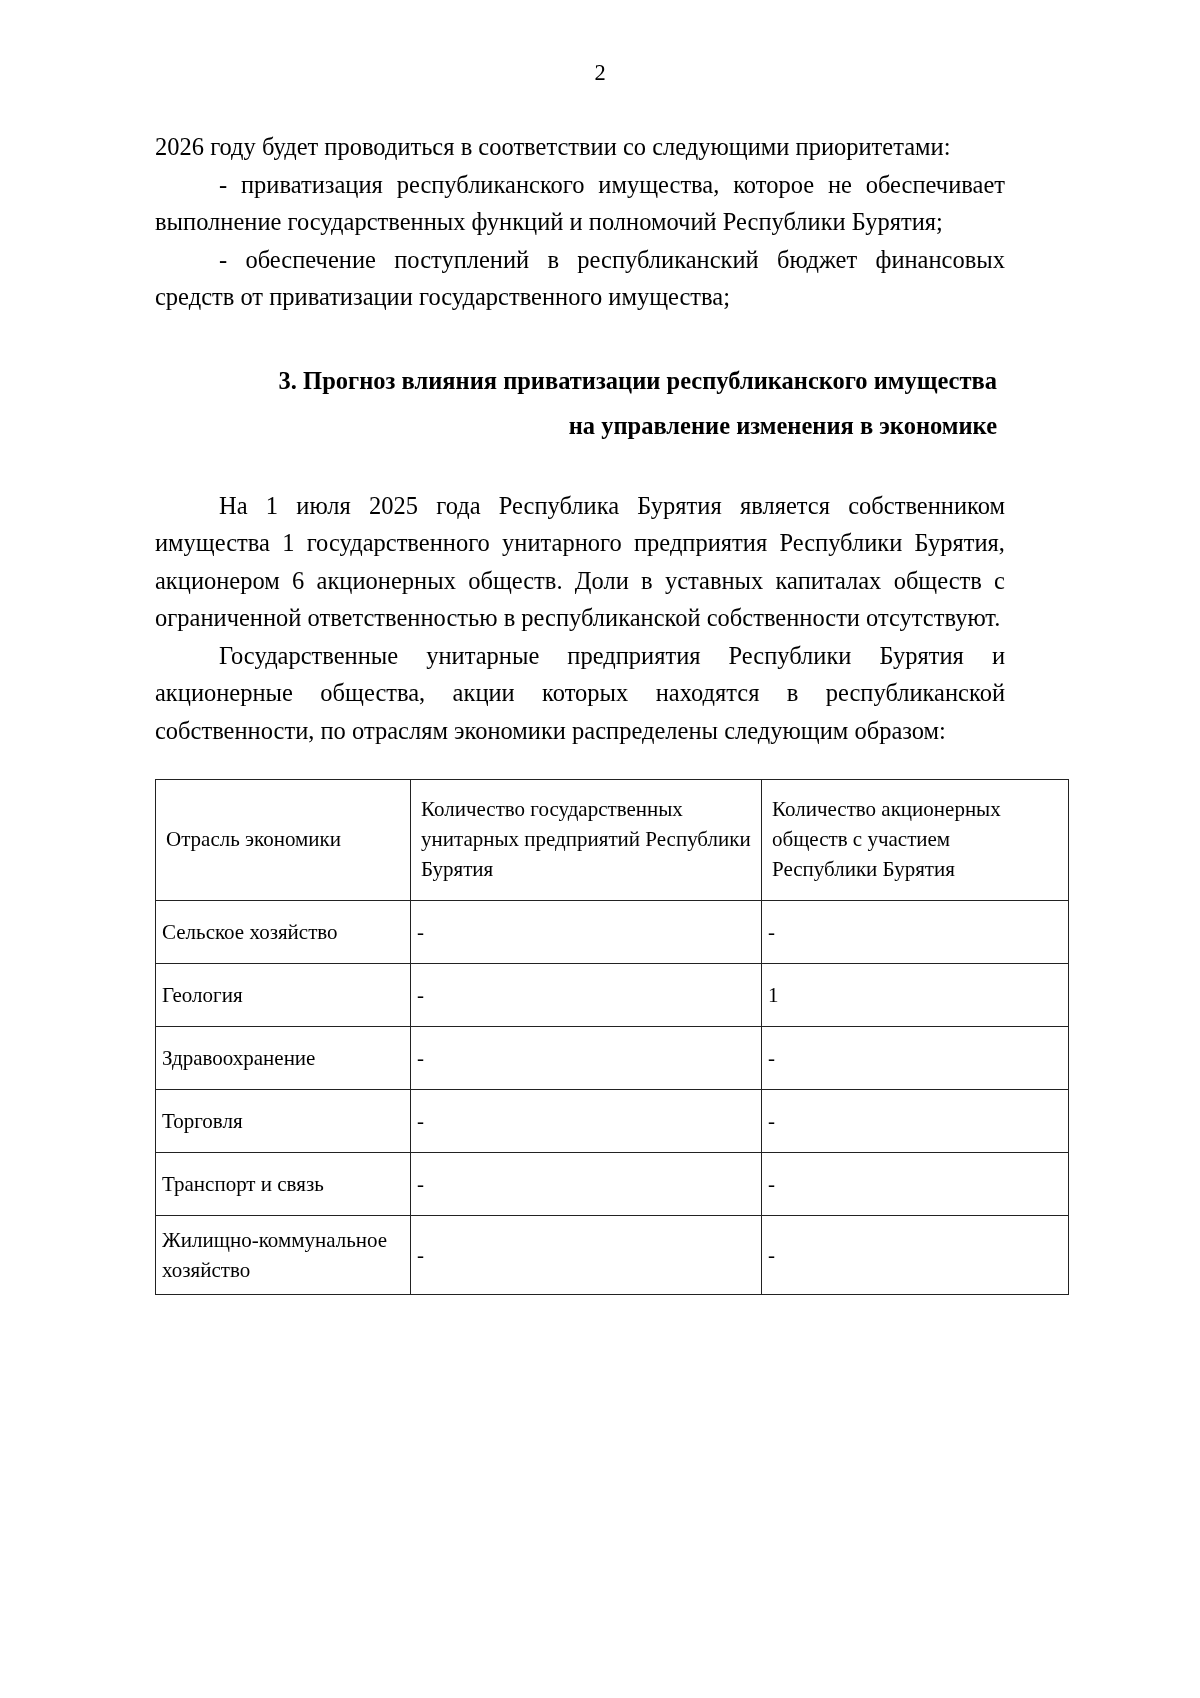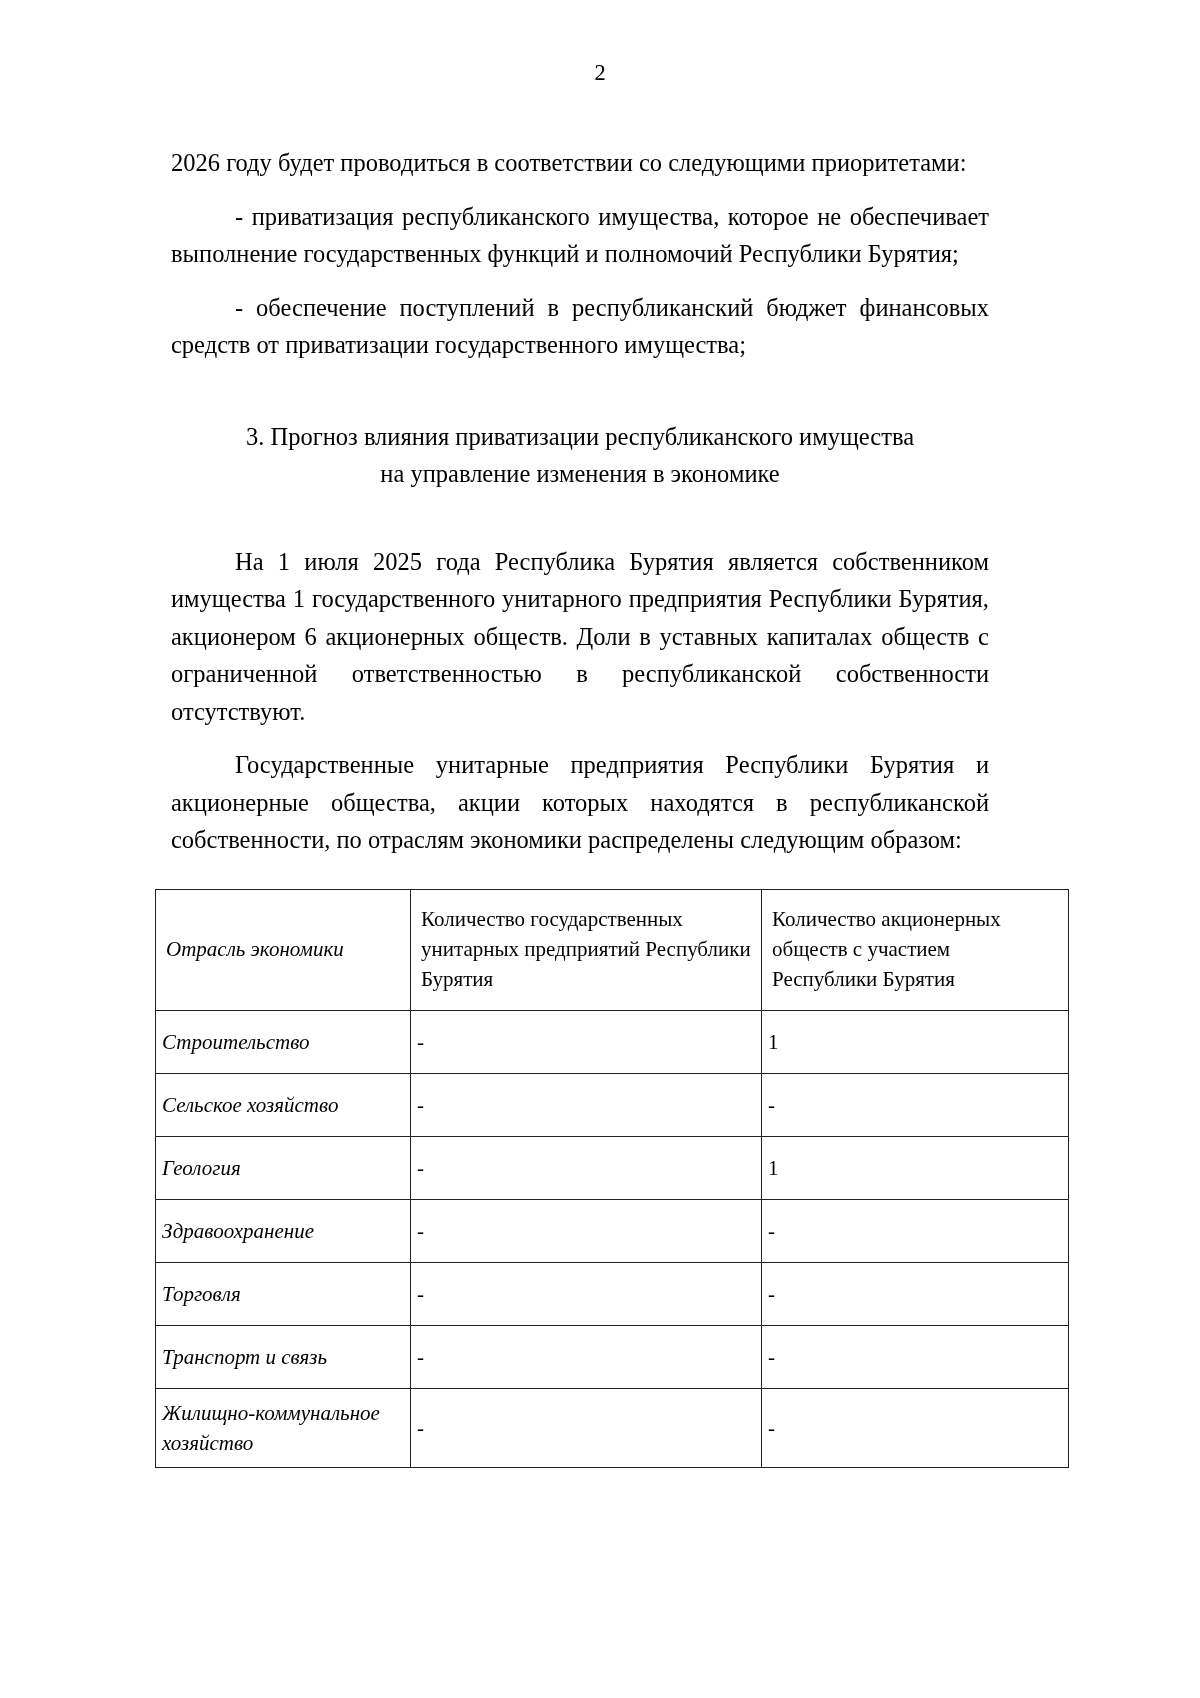--- a/index.html
+++ b/index.html
@@ -28,55 +28,56 @@
     font-size: 22.5px;
     line-height: 1;
   }
   .content {
     position: absolute;
     left: 155px;
     top: 128px;
     width: 850px;
   }
   p.body {
-    margin: 16px;
+    margin: 0;
     font-size: 24.5px;
     line-height: 37.5px;
     text-align: justify;
     text-justify: inter-word;
     text-indent: 0;
     hyphens: none;
   }
   p.body.indent {
     text-indent: 64px;
   }
   .heading {
-    margin: 0;
-    text-align: center;
+    margin: 8px;
+    text-align: right;
     font-size: 24.5px;
     line-height: 37.5px;
+    font-weight: bold;
   }
   .spacer-lg { height: 38px; }
   .spacer-md { height: 34px; }
 
   table.econ-table {
     border-collapse: collapse;
     width: 850px;
     margin-top: 30px;
     table-layout: fixed;
   }
   table.econ-table td {
     border: 1.4px solid #222222;
     font-size: 21px;
     line-height: 30px;
     text-align: left;
     vertical-align: middle;
     padding: 9px 6px;
   }
-  table.econ-table td.col-industry { width: 234px; font-style: italic; }
+  table.econ-table td.col-industry { width: 234px; }
   table.econ-table td.col-gup { width: 330px; }
   table.econ-table td.col-ao { width: 286px; }
   table.econ-table thead td {
     padding: 14px 10px 16px 10px;
     line-height: 30px;
   }
   table.econ-table tbody td {
     height: 44px;
   }
   .dash-cell, .num-cell { font-size: 21px; }
@@ -111,25 +112,20 @@
     <table class="econ-table">
       <thead>
         <tr>
           <td class="col-industry">Отрасль экономики</td>
           <td class="col-gup">Количество государственных унитарных предприятий Республики Бурятия</td>
           <td class="col-ao">Количество акционерных обществ с участием Республики Бурятия</td>
         </tr>
       </thead>
       <tbody>
         <tr>
-          <td class="col-industry">Строительство</td>
-          <td class="col-gup num-cell">-</td>
-          <td class="col-ao num-cell">1</td>
-        </tr>
-        <tr>
           <td class="col-industry">Сельское хозяйство</td>
           <td class="col-gup num-cell">-</td>
           <td class="col-ao num-cell">-</td>
         </tr>
         <tr>
           <td class="col-industry">Геология</td>
           <td class="col-gup num-cell">-</td>
           <td class="col-ao num-cell">1</td>
         </tr>
         <tr>

